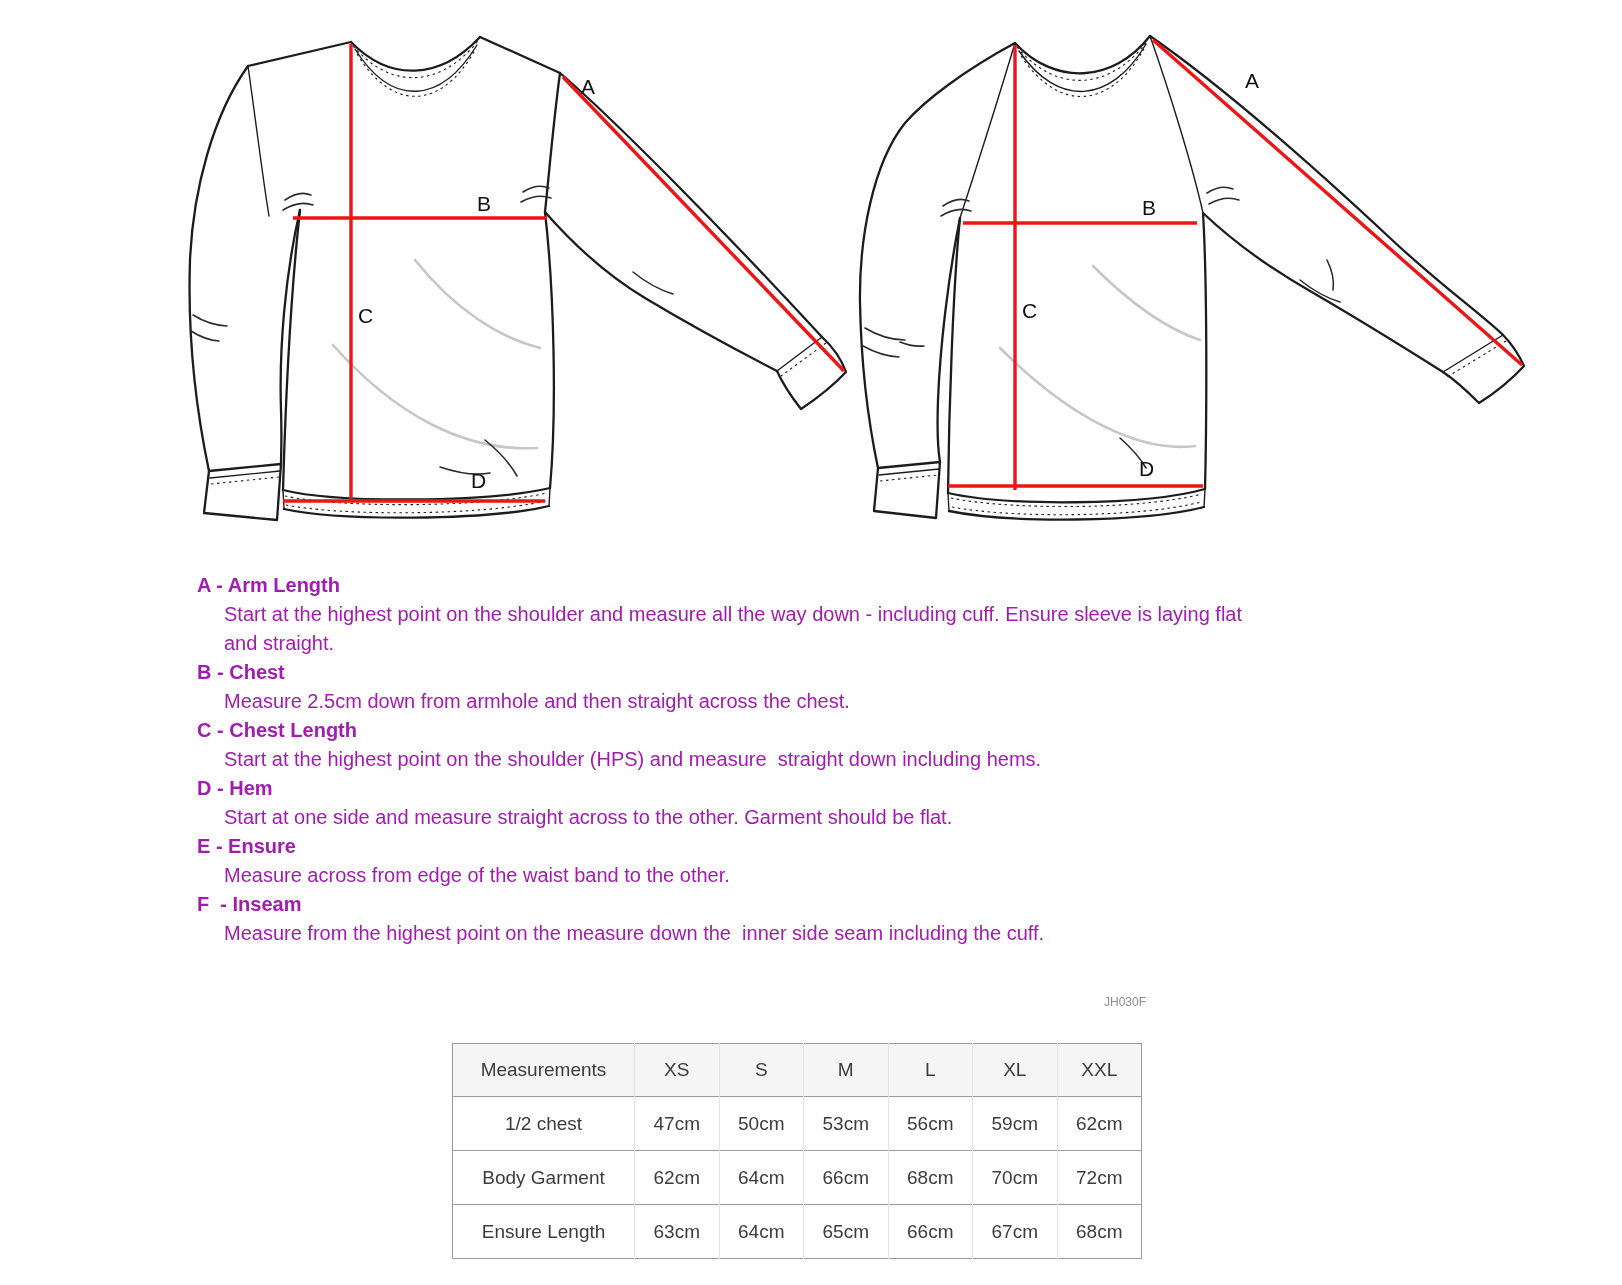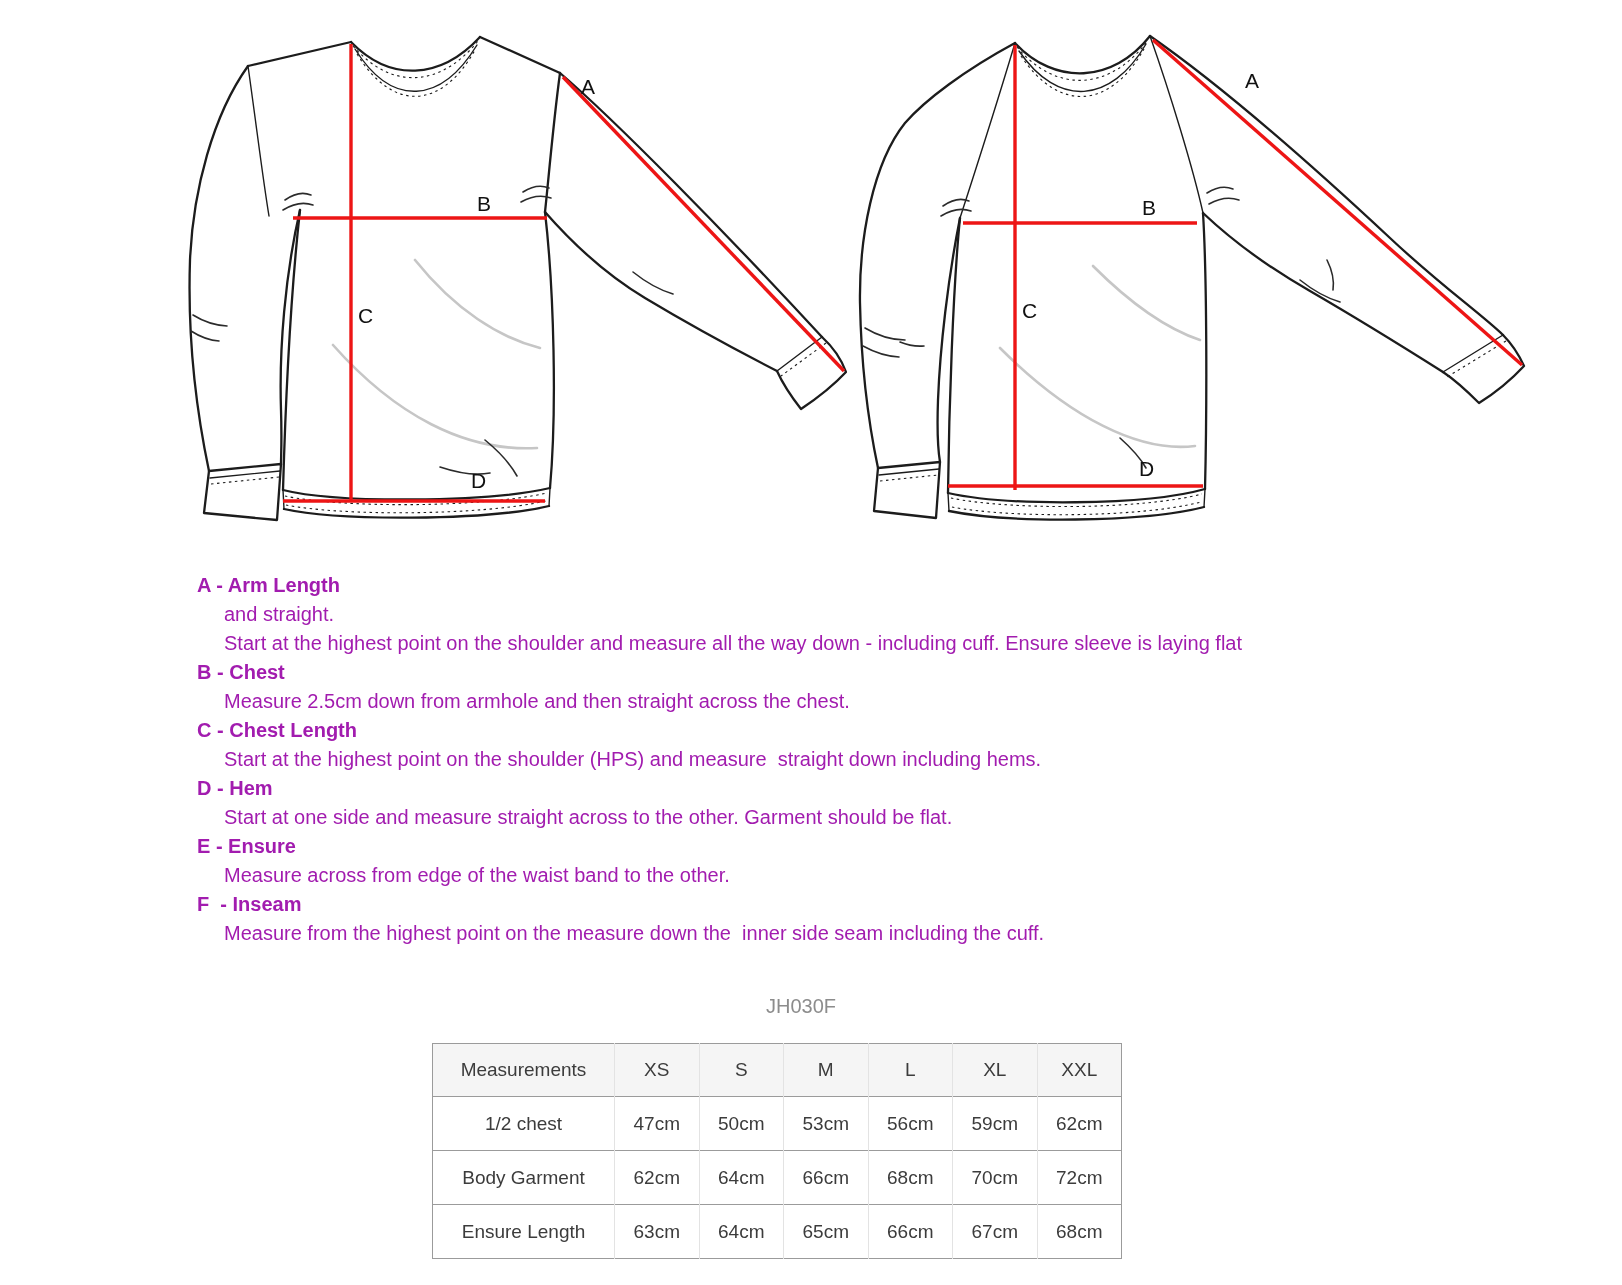--- a/index.html
+++ b/index.html
@@ -4,23 +4,23 @@
 <style>
   html,body{margin:0;padding:0;background:#fff;}
   .canvas{
     position:relative;width:1622px;height:1285px;background:#fff;overflow:hidden;
     font-family:"Liberation Sans","DejaVu Sans",sans-serif;color:var(--text,#1a1a1a);
   }
   .diagram-svg{position:absolute;}
   .guide{position:absolute;left:197px;top:571px;font-size:20px;line-height:29px;color:#a21caf;}
   .guide .heading{font-weight:bold;white-space:pre;}
   .guide .line{padding-left:27px;white-space:pre;}
-  .product-code{position:absolute;left:456px;top:995px;width:690px;text-align:center;
-    font-size:20px;color:var(--product-code-text,#8c8c8c);}
-  .size-table{position:absolute;left:432px;top:1043px;width:690px;border-collapse:collapse;
+  .product-code{position:absolute;left:456px;top:995px;width:690px;text-align:right;
+    font-size:12px;color:var(--product-code-text,#8c8c8c);}
+  .size-table{position:absolute;left:452px;top:1043px;width:690px;border-collapse:collapse;
     table-layout:fixed;font-size:19px;color:var(--table-text,#3c3c3c);
     border:1px solid var(--table-line,#999);}
   .size-table td{text-align:center;vertical-align:middle;height:53px;padding:0;
     border-top:1px solid var(--table-line,#999);}
   .size-table td+td{border-left:1px solid var(--table-column-line,#e3e3e3);margin-left:48px;}
   .size-table tr.hdr td{background:var(--table-header-bg,#f5f5f5);border-top:none;height:52px;}
   .size-table col.c0{width:182px;}
   
   .ol{fill:none;stroke:var(--garment-outline,#1c1c1c);stroke-width:2.3;stroke-linecap:round;stroke-linejoin:round;}
   .thin{stroke-width:1.4;}
@@ -133,22 +133,22 @@
     <path class="red" d="M103,478 L358,478"></path>
 
     <text class="lbl" x="400" y="80">A</text>
     <text class="lbl" x="297" y="207">B</text>
     <text class="lbl" x="177" y="310">C</text>
     <text class="lbl" x="294" y="468">D</text>
   </svg>
 
   <div class="guide">
     <div class="heading">A - Arm Length</div>
+    <div class="line">Start at the highest point on the shoulder and measure all the way down - including cuff. Ensure sleeve is laying flat</div>
     <div class="line">and straight.</div>
-    <div class="line">Start at the highest point on the shoulder and measure all the way down - including cuff. Ensure sleeve is laying flat</div>
     <div class="heading">B - Chest</div>
     <div class="line">Measure 2.5cm down from armhole and then straight across the chest.</div>
     <div class="heading">C - Chest Length</div>
     <div class="line">Start at the highest point on the shoulder (HPS) and measure  straight down including hems.</div>
     <div class="heading">D - Hem</div>
     <div class="line">Start at one side and measure straight across to the other. Garment should be flat.</div>
     <div class="heading">E - Ensure</div>
     <div class="line">Measure across from edge of the waist band to the other.</div>
     <div class="heading">F  - Inseam</div>
     <div class="line">Measure from the highest point on the measure down the  inner side seam including the cuff.</div>

